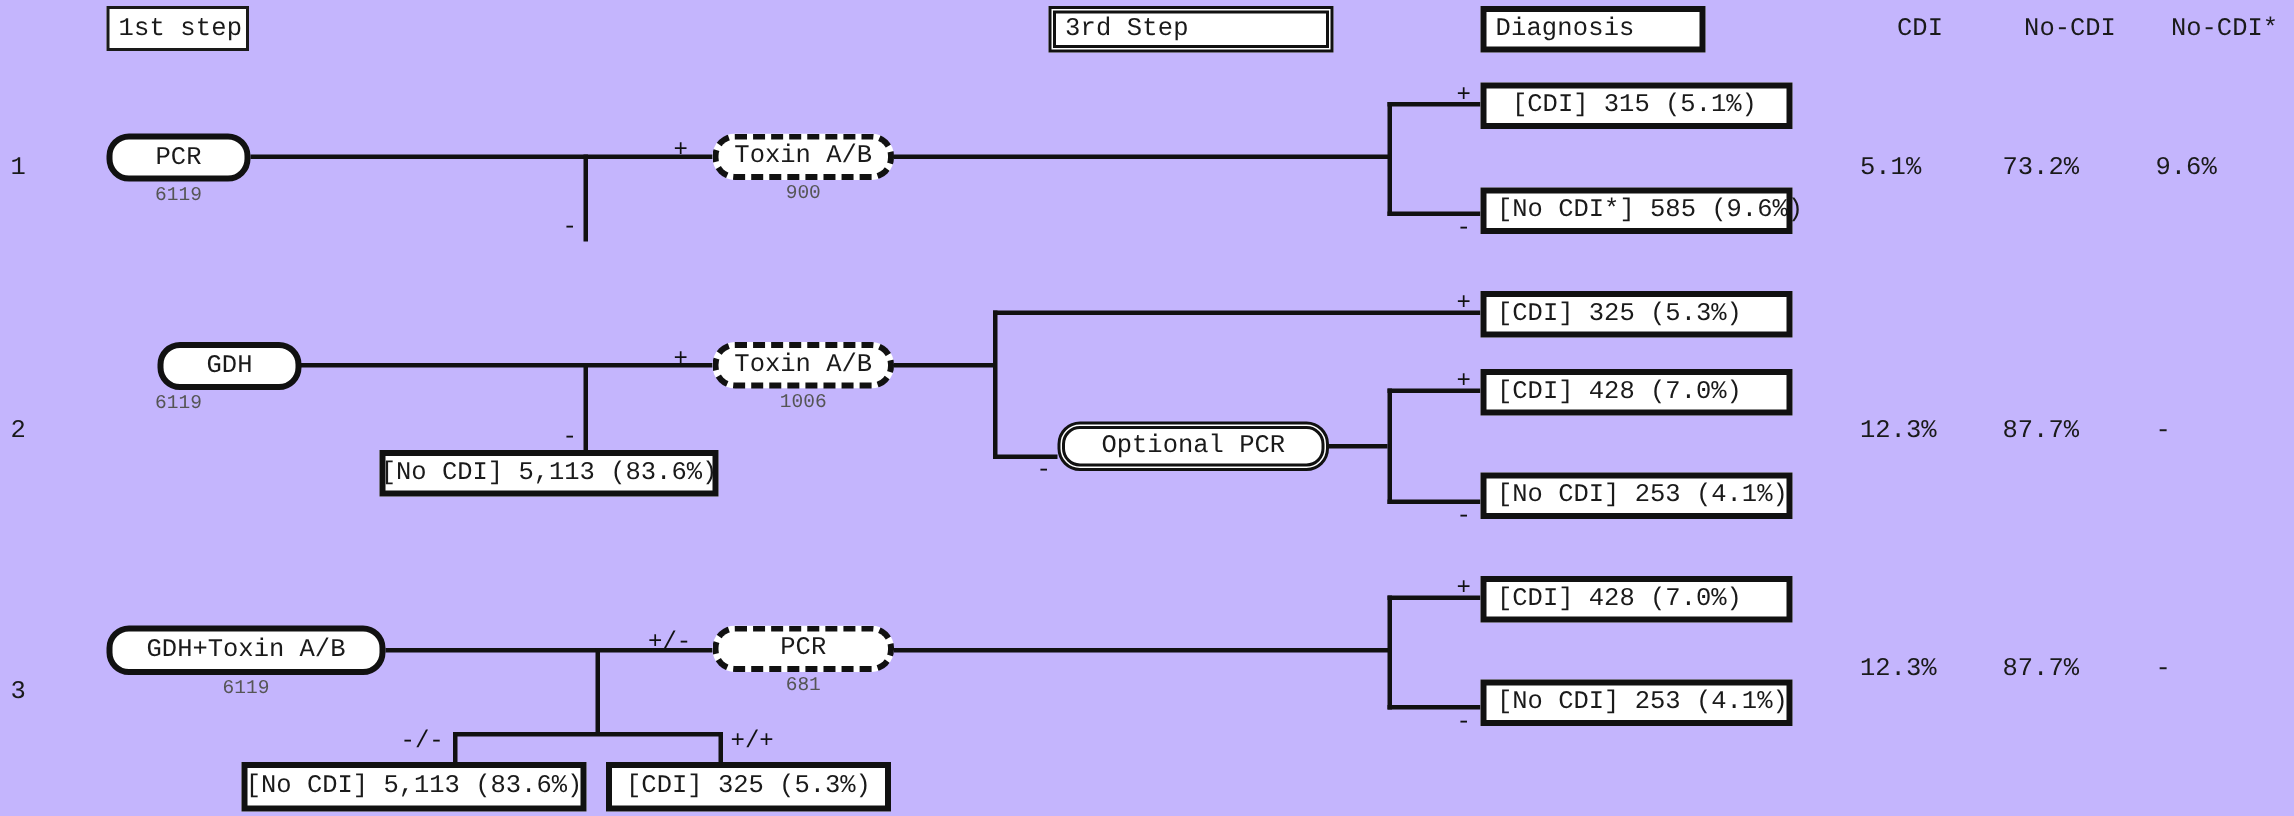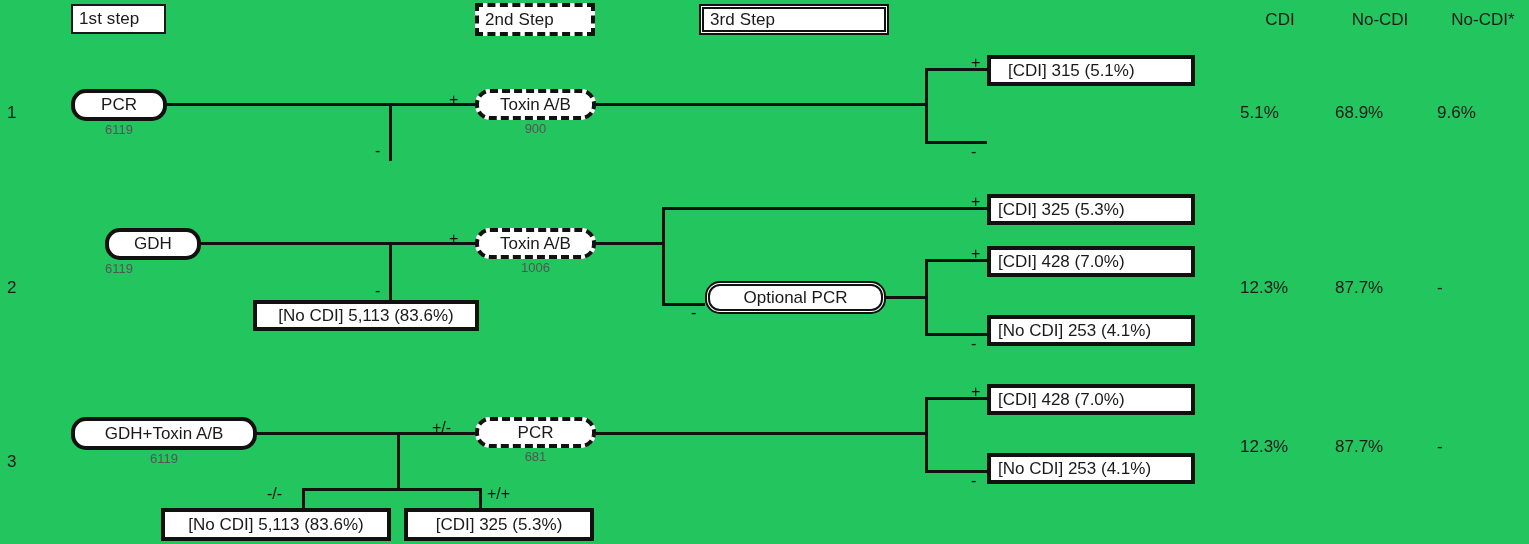--- a/index.html
+++ b/index.html
@@ -4,22 +4,22 @@
 <style>
   html, body {
     margin: 0;
     padding: 0;
     background: #ffffff;
   }
   #canvas {
     position: relative;
     width: 1529px;
     height: 544px;
-    background: #22c55e;
-    font-family: Liberation Sans, sans-serif;
+    background: #c4b5fd;
+    font-family: Liberation Mono, monospace;
     color: #1a1a1a;
     overflow: hidden;
   }
 
   
   .box {
     position: absolute;
     box-sizing: border-box;
     display: flex;
     align-items: center;
@@ -101,28 +101,28 @@
 </style>
 </head>
 <body>
 
 <div id="canvas">
 
   <div class="box b-thin hdr-label hdr-left" style="left:71px; top:4px; width:95px; height:30px;">
     <span>1st step</span>
   </div>
 
-  <div class="box b-dashed hdr-label hdr-left" style="left:475px; top:3px; width:120px; height:33px;">
-    <span>2nd Step</span>
-  </div>
 
   <div class="box b-double hdr-label hdr-left" style="left:699px; top:4px; width:190px; height:31px;">
     <span>3rd Step</span>
   </div>
 
+  <div class="box b-thick hdr-label hdr-left" style="left:987px; top:4px; width:150px; height:31px;">
+    <span>Diagnosis</span>
+  </div>
 
   <div class="col-hdr" style="left:1240px; top:10px; width:80px;">
     <span>CDI</span>
   </div>
   <div class="col-hdr" style="left:1335px; top:10px; width:90px;text-align:center;">
     <span>No-CDI</span>
   </div>
   <div class="col-hdr" style="left:1437px; top:10px; width:92px;">
     <span>No-CDI*</span>
   </div>
@@ -167,26 +167,29 @@
   <div class="sign" style="left:971px; top:55px;">
     <span>+</span>
   </div>
   <div class="sign" style="left:971px; top:144px;">
     <span>-</span>
   </div>
 
   <div class="box b-thick diag-label diag-box" style="left:987px; top:55px; width:208px; height:31px;padding-left:17px;">
     <span>[CDI] 315 (5.1%)</span>
   </div>
+  <div class="box b-thick diag-label diag-box" style="left:987px; top:125px; width:208px; height:31px;">
+    <span>[No CDI*] 585 (9.6%)</span>
+  </div>
 
   <div class="pct" style="left:1240px; top:103px; width:80px;">
     <span>5.1%</span>
   </div>
   <div class="pct" style="left:1335px; top:103px; width:90px;">
-    <span>68.9%</span>
+    <span>73.2%</span>
   </div>
   <div class="pct" style="left:1437px; top:103px; width:92px;">
     <span>9.6%</span>
   </div>
 
   <div class="rownum" style="left:7px; top:278px;">
     <span>2</span>
   </div>
 
   <div class="box b-thick node-label" style="left:71px; top:228px; width:96px; height:32px;margin-left:34px;">

